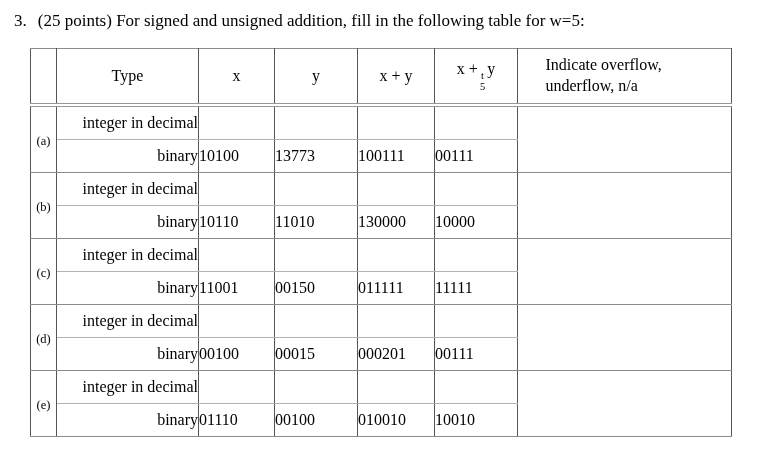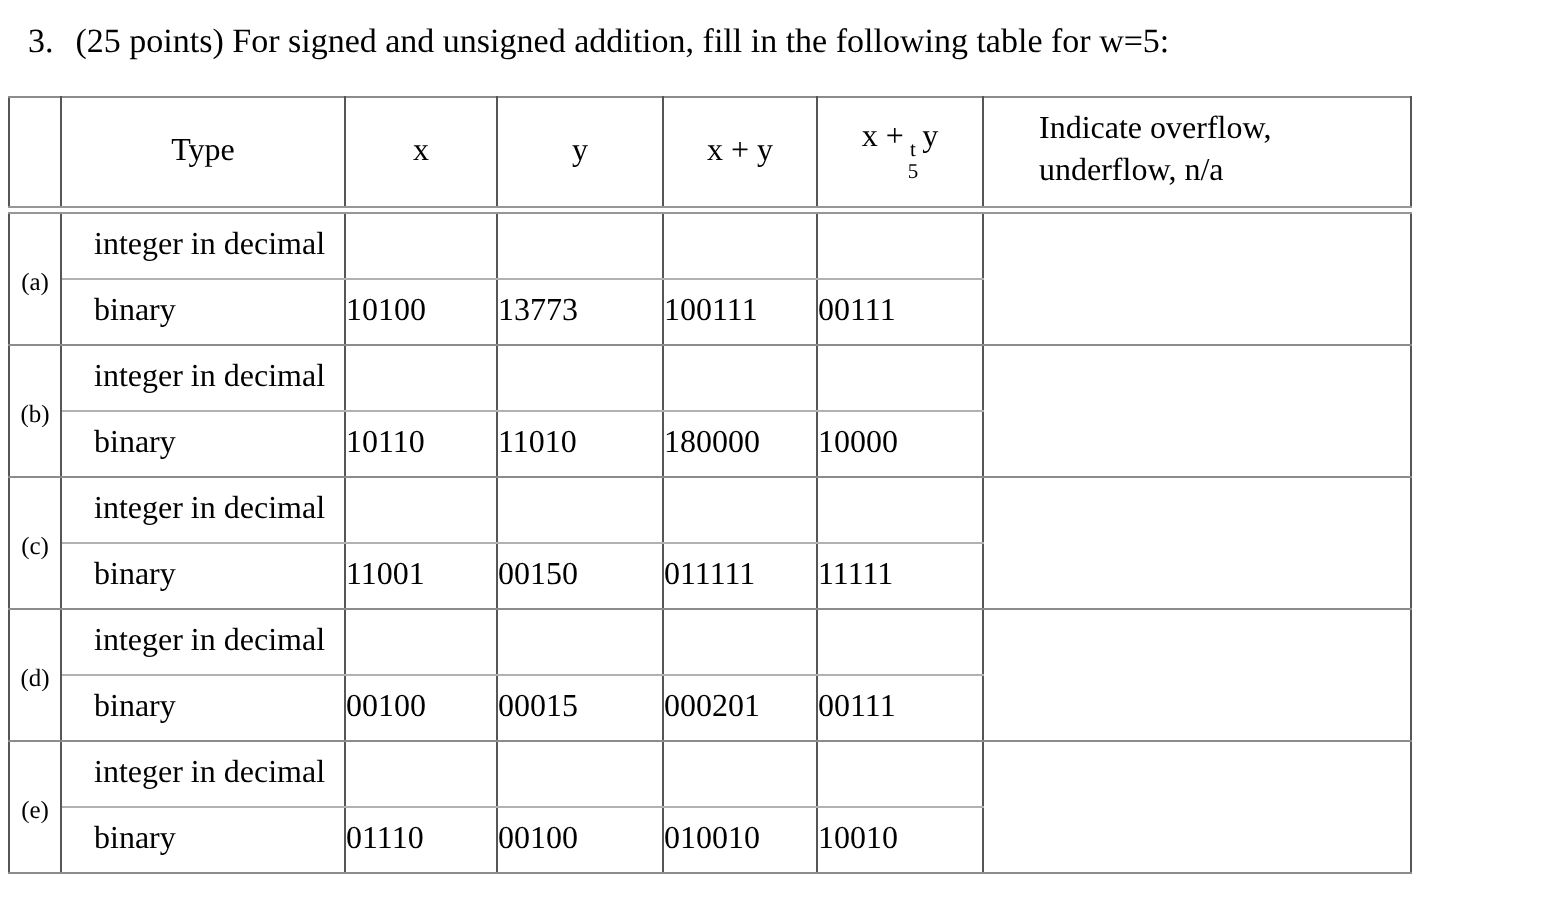--- a/index.html
+++ b/index.html
@@ -15,21 +15,21 @@
   .title {
     position: absolute;
     left: 14px; top: 11px;
     font-size: 17px;
     white-space: nowrap;
   }
   .title .qnum { margin-right: 11px; }
 
   table.q-table {
     position: absolute;
-    left: 4px; top: 48px;
+    left: 30px; top: 48px;
     width: 701px;
     border-collapse: collapse;
     table-layout: fixed;
     border: 1px solid #565656;
   }
   .q-table th, .q-table td {
     border-left: 1px solid #565656;
     border-right: 1px solid #565656;
     border-top: 1px solid #8c8c8c;
     border-bottom: 1px solid #8c8c8c;
@@ -45,21 +45,21 @@
     text-align: center;
   }
   .q-table tbody td { height: 32px; vertical-align: middle; }
 
   td.letter {
     vertical-align: top;
     text-align: center;
     font-size: 12.5px;
     padding-top: 4px;
   }
-  td.type { text-align: left; padding-left: 16px; }
+  td.type { text-align: right; padding-left: 16px; }
   td.num, th.num { text-align: left; }
   td.indicate-cell { }
 
   
   tr.r-int td.light { border-bottom: 1px solid #b2b2b2; }
   tr.r-bin td { border-top: 1px solid #15803d; }
 
   .indicate-text {
     display: inline-block;
     max-width: 158px;
@@ -135,21 +135,21 @@
         <td class="num light"></td>
         <td class="num light"></td>
         <td class="num light"></td>
         <td class="num light"></td>
         <td class="indicate-cell" rowspan="2"></td>
       </tr>
       <tr class="r-bin">
         <td class="type">binary</td>
         <td class="num">10110</td>
         <td class="num">11010</td>
-        <td class="num">180000</td>
+        <td class="num">130000</td>
         <td class="num">10000</td>
       </tr>
 
       <tr class="r-int">
         <td class="letter" rowspan="2">(c)</td>
         <td class="type light">integer in decimal</td>
         <td class="num light"></td>
         <td class="num light"></td>
         <td class="num light"></td>
         <td class="num light"></td>

